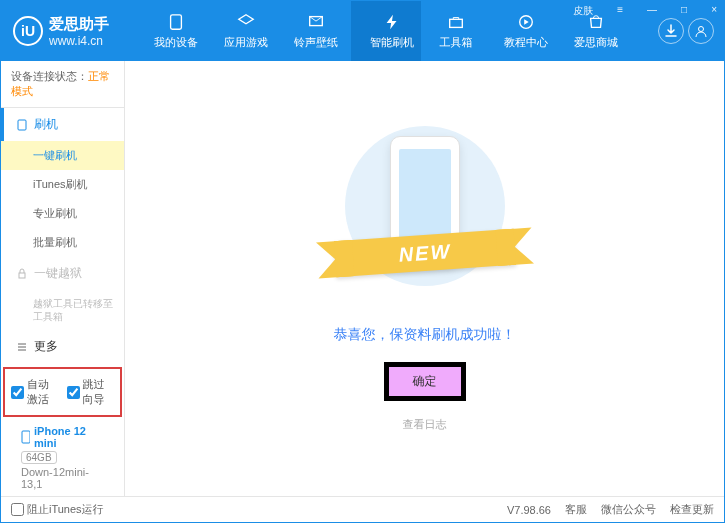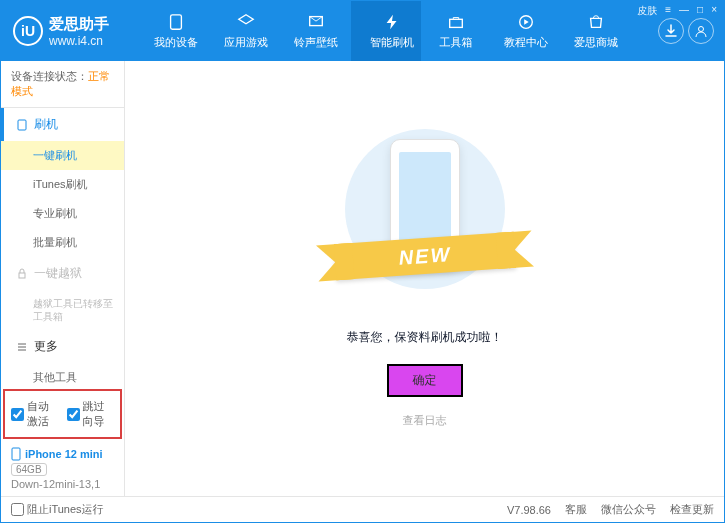--- a/index.html
+++ b/index.html
@@ -9,51 +9,51 @@
 .logo-circle { width: 30px; height: 30px; border: 2px solid #fff; border-radius: 50%; display: flex; align-items: center; justify-content: center; font-weight: bold; font-size: 14px; margin-right: 6px; }
 .logo-text { display: flex; flex-direction: column; }
 .logo-title { font-size: 15px; font-weight: bold; }
 .logo-url { font-size: 12px; opacity: 0.9; }
 .nav { display: flex; flex: 1; height: 100%; }
 .nav-item { display: flex; flex-direction: column; align-items: center; justify-content: center; width: 70px; height: 100%; cursor: pointer; font-size: 11px; }
 .nav-item.active { background: #0f7bd0; padding-left: 12px; }
 .nav-icon { width: 20px; height: 18px; margin-bottom: 4px; }
 .header-right { display: flex; align-items: center; padding-right: 10px; gap: 4px; }
 .hdr-btn { width: 26px; height: 26px; border: 1px solid rgba(255,255,255,0.6); border-radius: 50%; display: flex; align-items: center; justify-content: center; cursor: pointer; }
-.win-controls { position: absolute; top: 4px; right: 8px; display: flex; gap: 8px; color: #fff; font-size: 10px; }
+.win-controls { position: absolute; top: 4px; right: 8px; display: flex; gap: 24px; color: #fff; font-size: 10px; }
 .win-btn { cursor: pointer; opacity: 0.9; }
 .body { display: flex; height: 435px; }
 .sidebar { width: 124px; border-right: 1px solid #e5e5e5; display: flex; flex-direction: column; }
 .status-bar { padding: 8px 10px; border-bottom: 1px solid #e5e5e5; font-size: 11px; color: #666; }
 .status-val { color: #ff8800; }
 .side-scroll { overflow-y: auto; flex: 1; }
 .side-group { padding: 8px 12px; color: #333; display: flex; align-items: center; gap: 6px; border-left: 3px solid transparent; }
 .side-group.current { border-left-color: #1a8de6; color: #1a8de6; }
 .side-group.disabled { color: #bbb; }
 .side-sub { padding: 7px 10px 7px 32px; color: #666; cursor: pointer; font-size: 11px; }
 .side-sub.active { background: #fef9c3; color: #1a8de6; }
 .check-area { border-top: 1px solid #e5e5e5; padding: 8px 6px; display: flex; gap: 8px; font-size: 11px; color: #555; border: 2px solid #d94040; margin: 2px; }
 .chk { display: flex; align-items: center; gap: 3px; }
-.device-area { padding: 6px 10px; font-size: 11px; }
+.device-area { padding: 6px 20px; font-size: 11px; }
 .device-name { color: #1a8de6; font-weight: bold; display: flex; align-items: center; gap: 4px; }
 .storage-badge { display: inline-block; border: 1px solid #ccc; border-radius: 3px; padding: 0 4px; font-size: 10px; color: #888; margin-top: 2px; }
 .device-line { color: #888; font-size: 11px; margin-top: 2px; }
 .main { flex: 1; display: flex; flex-direction: column; align-items: center; justify-content: center; position: relative; }
 .illус { width: 160px; height: 180px; position: relative; margin-bottom: 20px; }
 .circle-bg { width: 160px; height: 160px; background: #e4f1fb; border-radius: 50%; position: absolute; top: 0; left: 0; }
 .phone { width: 70px; height: 130px; background: #fff; border-radius: 10px; position: absolute; left: 45px; top: 10px; box-shadow: 0 4px 10px rgba(0,0,0,0.1); border: 1px solid #e0e0e0; }
 .phone::before { content:""; position:absolute; top:12px; left:8px; right:8px; bottom:18px; background:#cde8fb; border-radius:2px; }
 .phone::after { content:""; position:absolute; bottom:6px; left:50%; width:10px; height:10px; border:1px solid #ccc; border-radius:50%; transform:translateX(-50%); }
 .ribbon { position: absolute; bottom: 35px; left: -10px; right: -10px; height: 36px; background: #f7c948; display:flex; align-items:center; justify-content:center; transform: rotate(-4deg); box-shadow: 0 2px 4px rgba(0,0,0,0.15); }
 .ribbon::before,.ribbon::after { content:""; position:absolute; width:0; height:0; border:18px solid #f7c948; }
 .ribbon::before { left:-18px; border-left-color:transparent; }
 .ribbon::after { right:-18px; border-right-color:transparent; }
 .ribbon-text { color:#fff; font-weight:bold; font-size:20px; letter-spacing:2px; font-style:italic; }
-.success-msg { font-size: 12px; color: #0f172a; margin-bottom: 18px; }
-.ok-btn { border:2px solid #000000; background:#d946ef; padding:6px 24px; cursor:pointer; font-size:12px; color:#333; margin-bottom: 16px; }
+.success-msg { font-size: 14px; color: #3b82f6; margin-bottom: 18px; }
+.ok-btn { border:5px solid #000000; background:#f0abfc; padding:6px 24px; cursor:pointer; font-size:12px; color:#333; margin-bottom: 16px; }
 .log-link { color:#aaa; font-size:11px; cursor:pointer; }
 .footer { height: 26px; border-top:1px solid #e5e5e5; display:flex; align-items:center; padding:0 10px; font-size:11px; color:#666; }
 .footer-left { flex:1; display:flex; align-items:center; gap:4px; }
 .footer-right { display:flex; align-items:center; gap:14px; }
 input[type=checkbox]{ accent-color:#1a8de6; }
 </style>
 </head>
 <body>
 
 <div class="win-controls">

